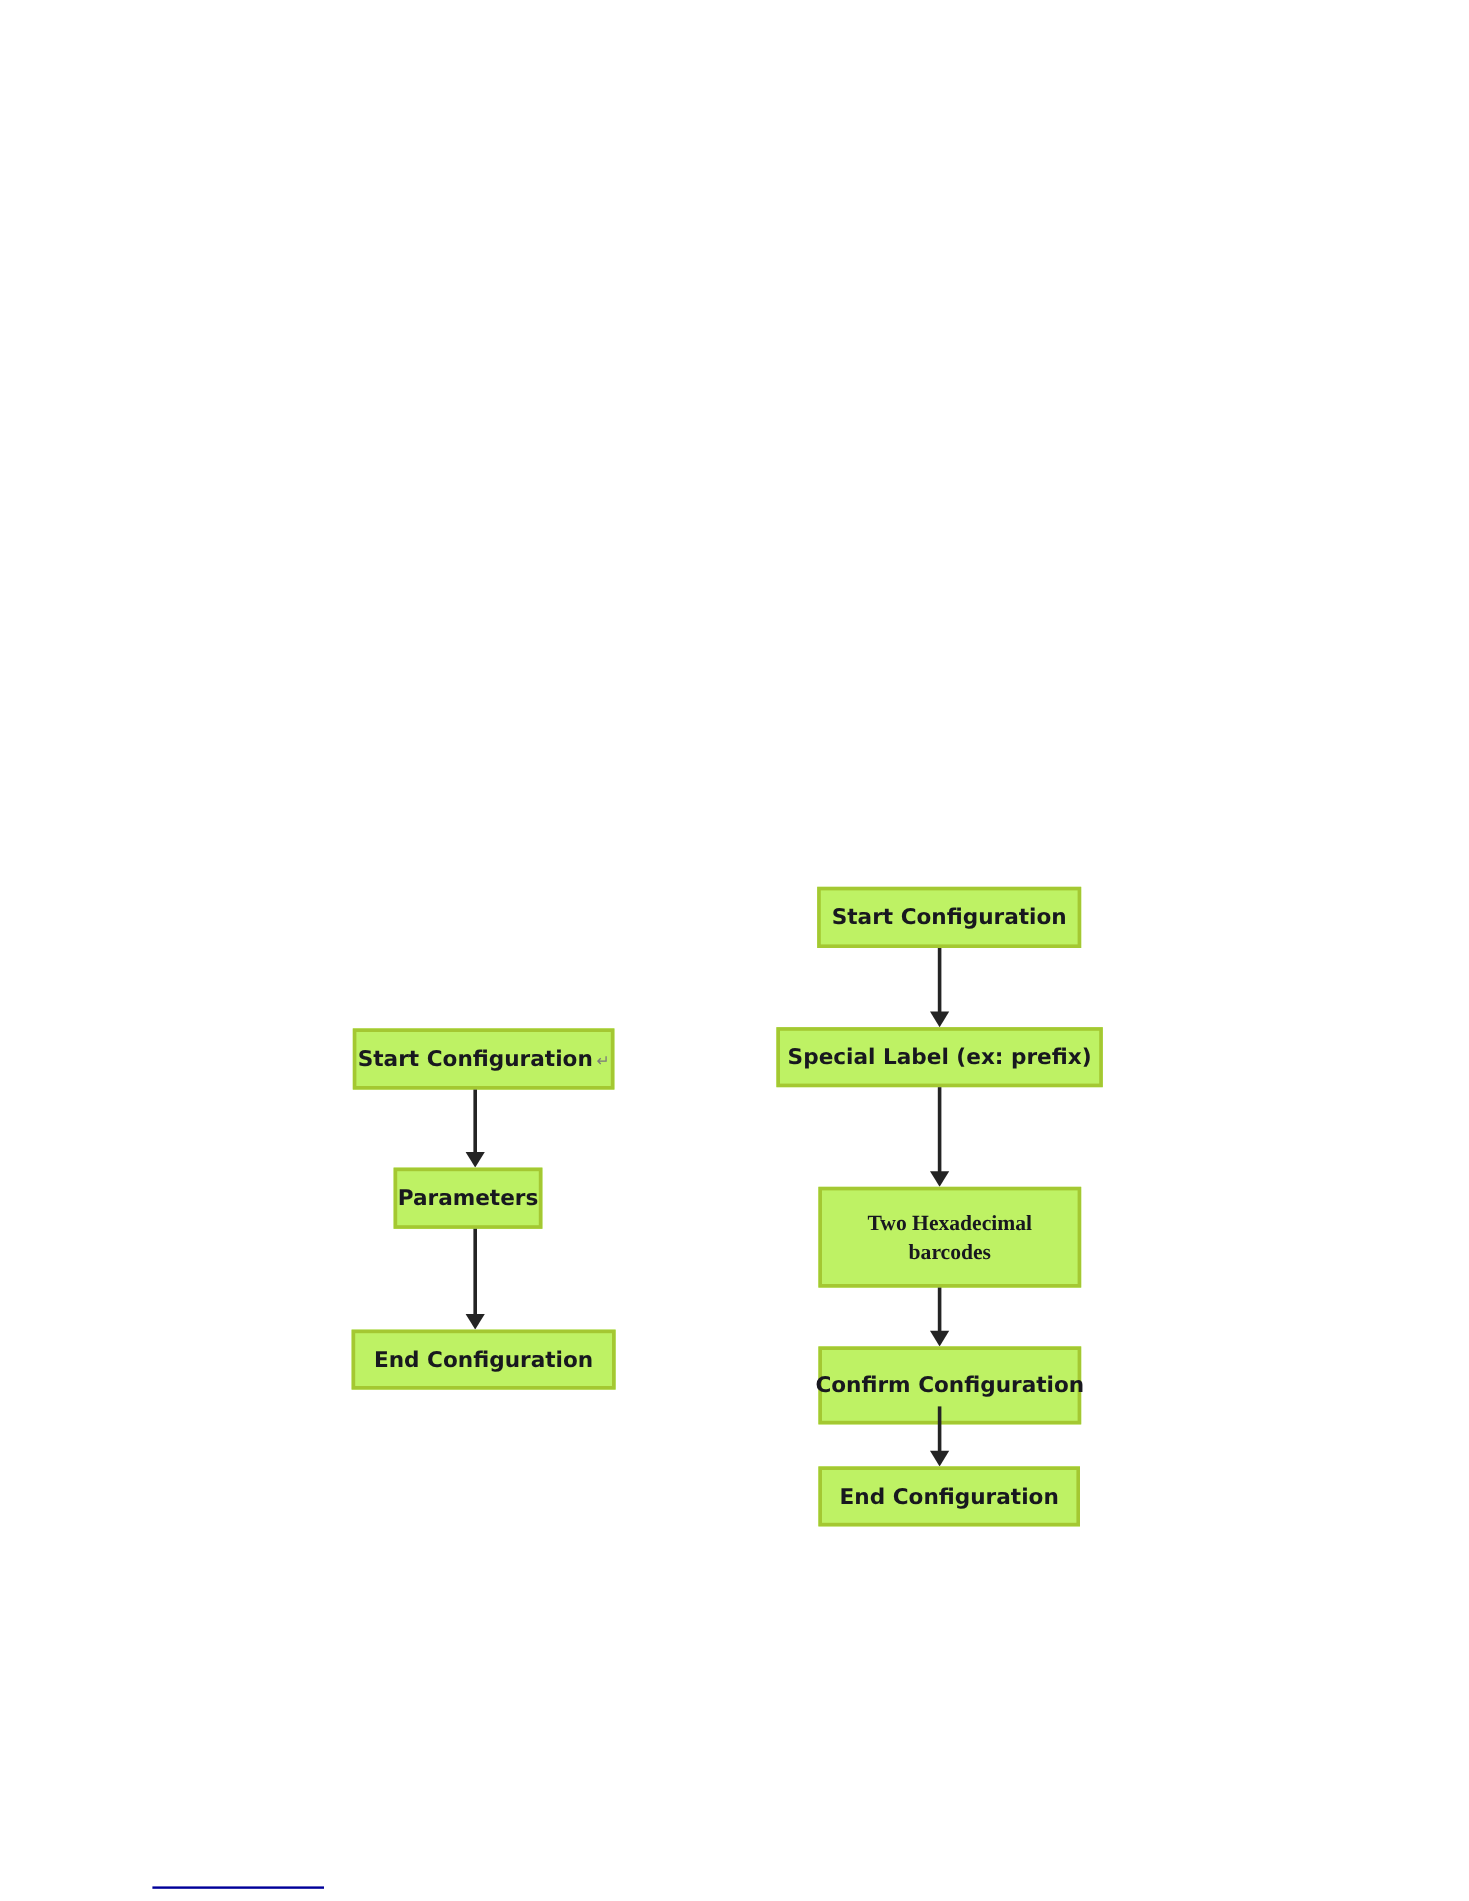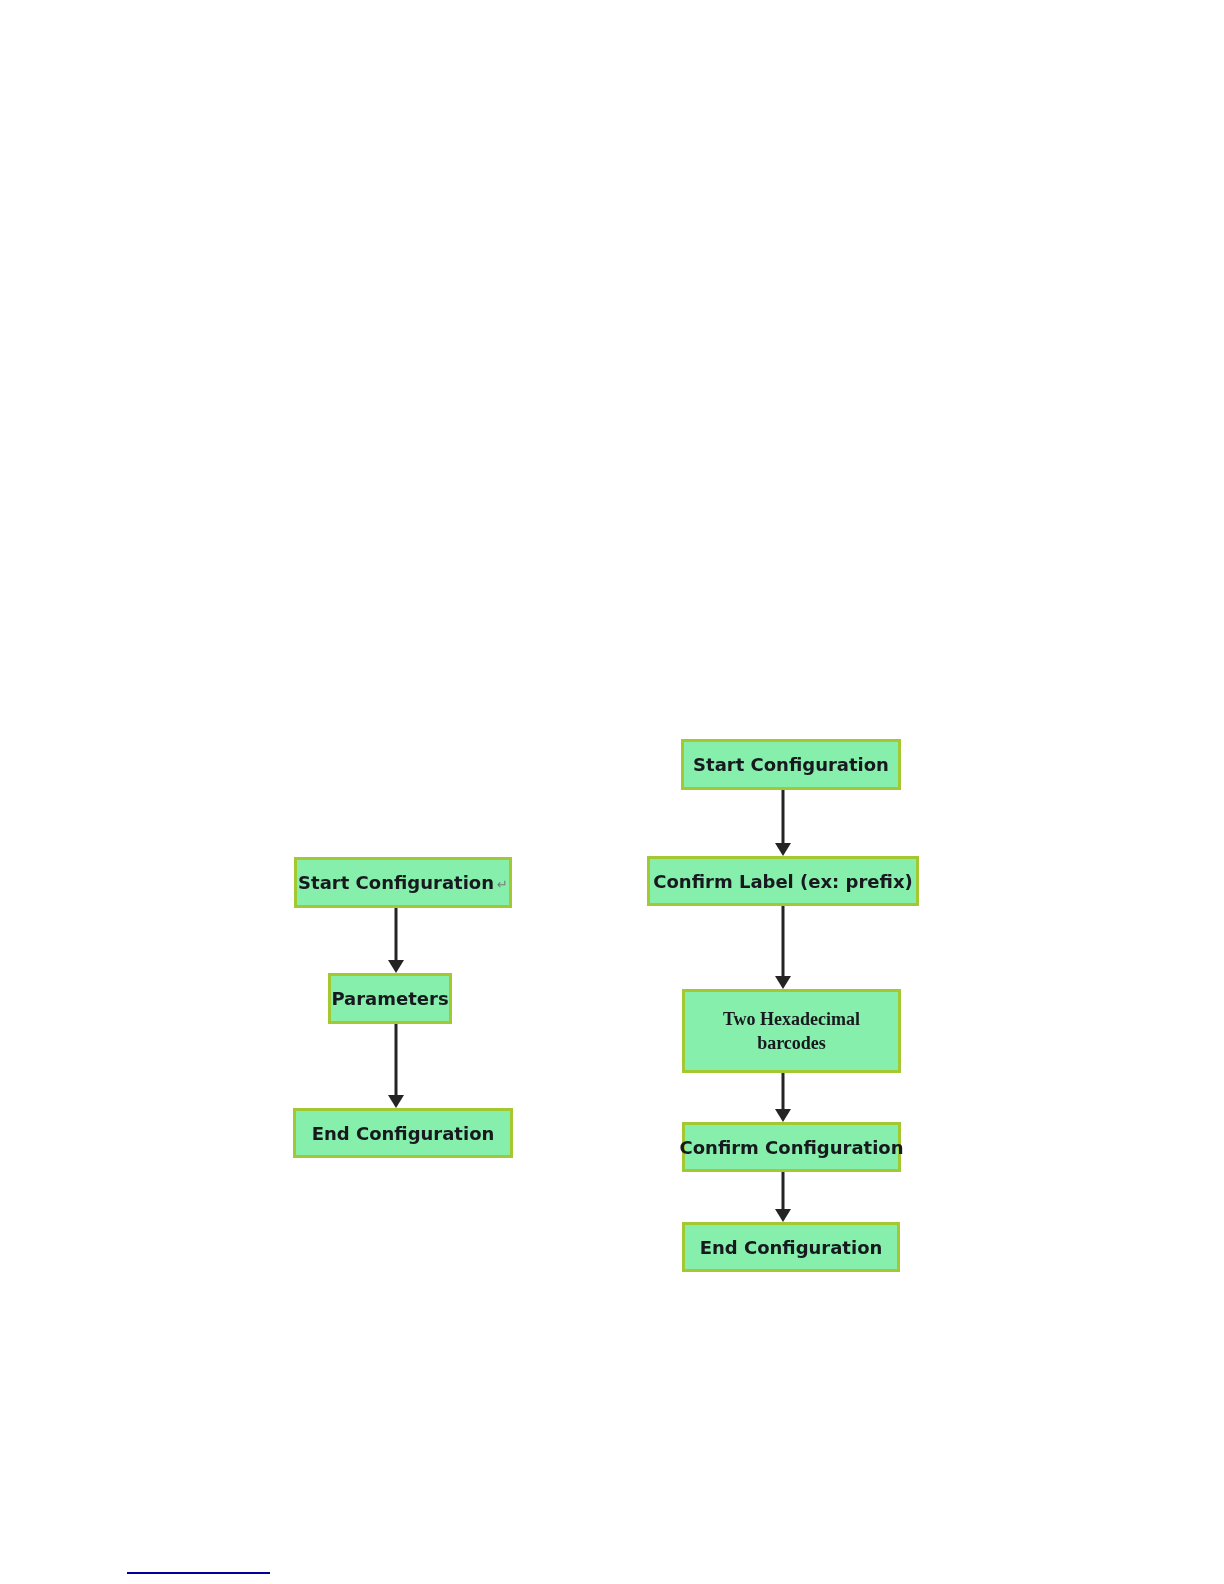--- a/index.html
+++ b/index.html
@@ -8,21 +8,21 @@
     width: 1224px;
     height: 1584px;
     background: #ffffff;
     overflow: hidden;
     font-family: "DejaVu Sans", "Liberation Sans", sans-serif;
   }
   .node {
     position: absolute;
     box-sizing: border-box;
     border: 3px solid #a4c832;
-    background: #86efac;
+    background: #bef264;
     display: flex;
     align-items: center;
     justify-content: center;
     text-align: center;
     color: #18181f;
     font-weight: bold;
     font-size: 18px;
     white-space: nowrap;
   }
   .node.multiline {
@@ -103,38 +103,38 @@
     <div class="node" style="left:681px; top:739px; width:220px; height:51px;">
       <span>Start Configuration</span>
     </div>
 
     <div class="arrow" style="left:775px; top:790px; height:66px;">
       <i class="shaft"></i>
       <i class="head"></i>
     </div>
 
     <div class="node" style="left:647px; top:856px; width:272px; height:50px;">
-      <span>Confirm Label (ex: prefix)</span>
+      <span>Special Label (ex: prefix)</span>
     </div>
 
     <div class="arrow" style="left:775px; top:906px; height:83px;">
       <i class="shaft"></i>
       <i class="head"></i>
     </div>
 
     <div class="node multiline" style="left:682px; top:989px; width:219px; height:84px;">
       <span>Two Hexadecimal barcodes</span>
     </div>
 
     <div class="arrow" style="left:775px; top:1073px; height:49px;">
       <i class="shaft"></i>
       <i class="head"></i>
     </div>
 
-    <div class="node" style="left:682px; top:1122px; width:219px; height:50px;">
+    <div class="node" style="left:682px; top:1122px; width:219px; height:65px;">
       <span>Confirm Configuration</span>
     </div>
 
     <div class="arrow" style="left:775px; top:1172px; height:50px;">
       <i class="shaft"></i>
       <i class="head"></i>
     </div>
 
     <div class="node" style="left:682px; top:1222px; width:218px; height:50px;">
       <span>End Configuration</span>

